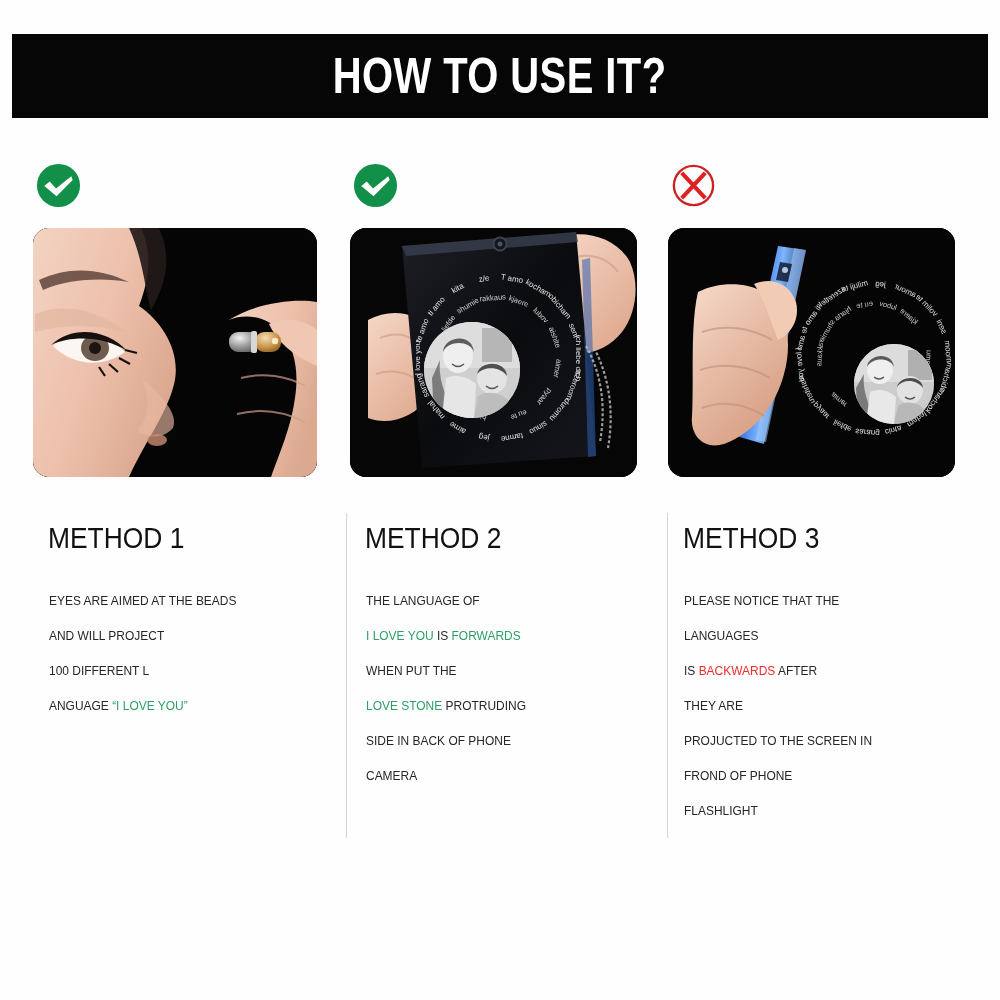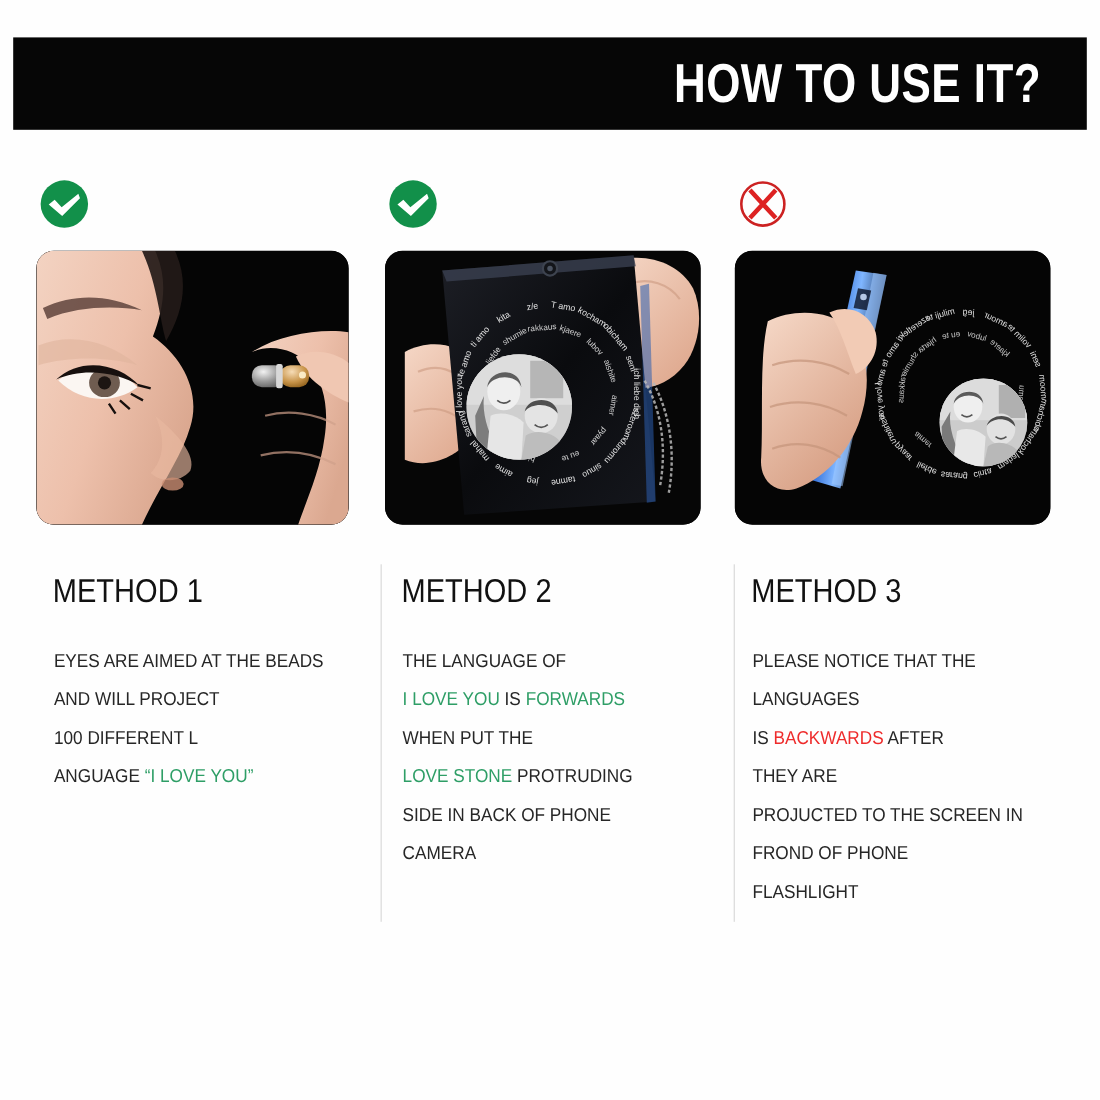--- a/index.html
+++ b/index.html
@@ -27,21 +27,21 @@
   
   .header-band {
     position: absolute;
     left: 12px;
     top: 34px;
     width: 976px;
     height: 84px;
     background: #060606;
     display: flex;
     align-items: center;
-    justify-content: flex-end;
+    justify-content: center;
   }
   .header-title {
     color: #ffffff;
     font-family: "Liberation Sans Narrow", "Liberation Sans", sans-serif;
     font-size: 50px;
     font-weight: 700;
     letter-spacing: 0.5px;
     transform: scaleX(0.80);
     transform-origin: center;
     white-space: nowrap;
@@ -115,21 +115,21 @@
     transform: scaleX(0.88);
     transform-origin: left center;
     white-space: nowrap;
   }
   .method-body {
     position: absolute;
     top: 433px;
     left: 19px;
     width: 300px;
     font-family: "Liberation Sans Narrow", "Liberation Sans", sans-serif;
-    font-size: 17px;
+    font-size: 13px;
     line-height: 35px;
     color: #262626;
   }
   .method-body .line {
     white-space: nowrap;
     transform: scaleX(0.92);
     transform-origin: left center;
   }
   .g { color: #2e9e66; }
   .r { color: #ee2b2b; }

